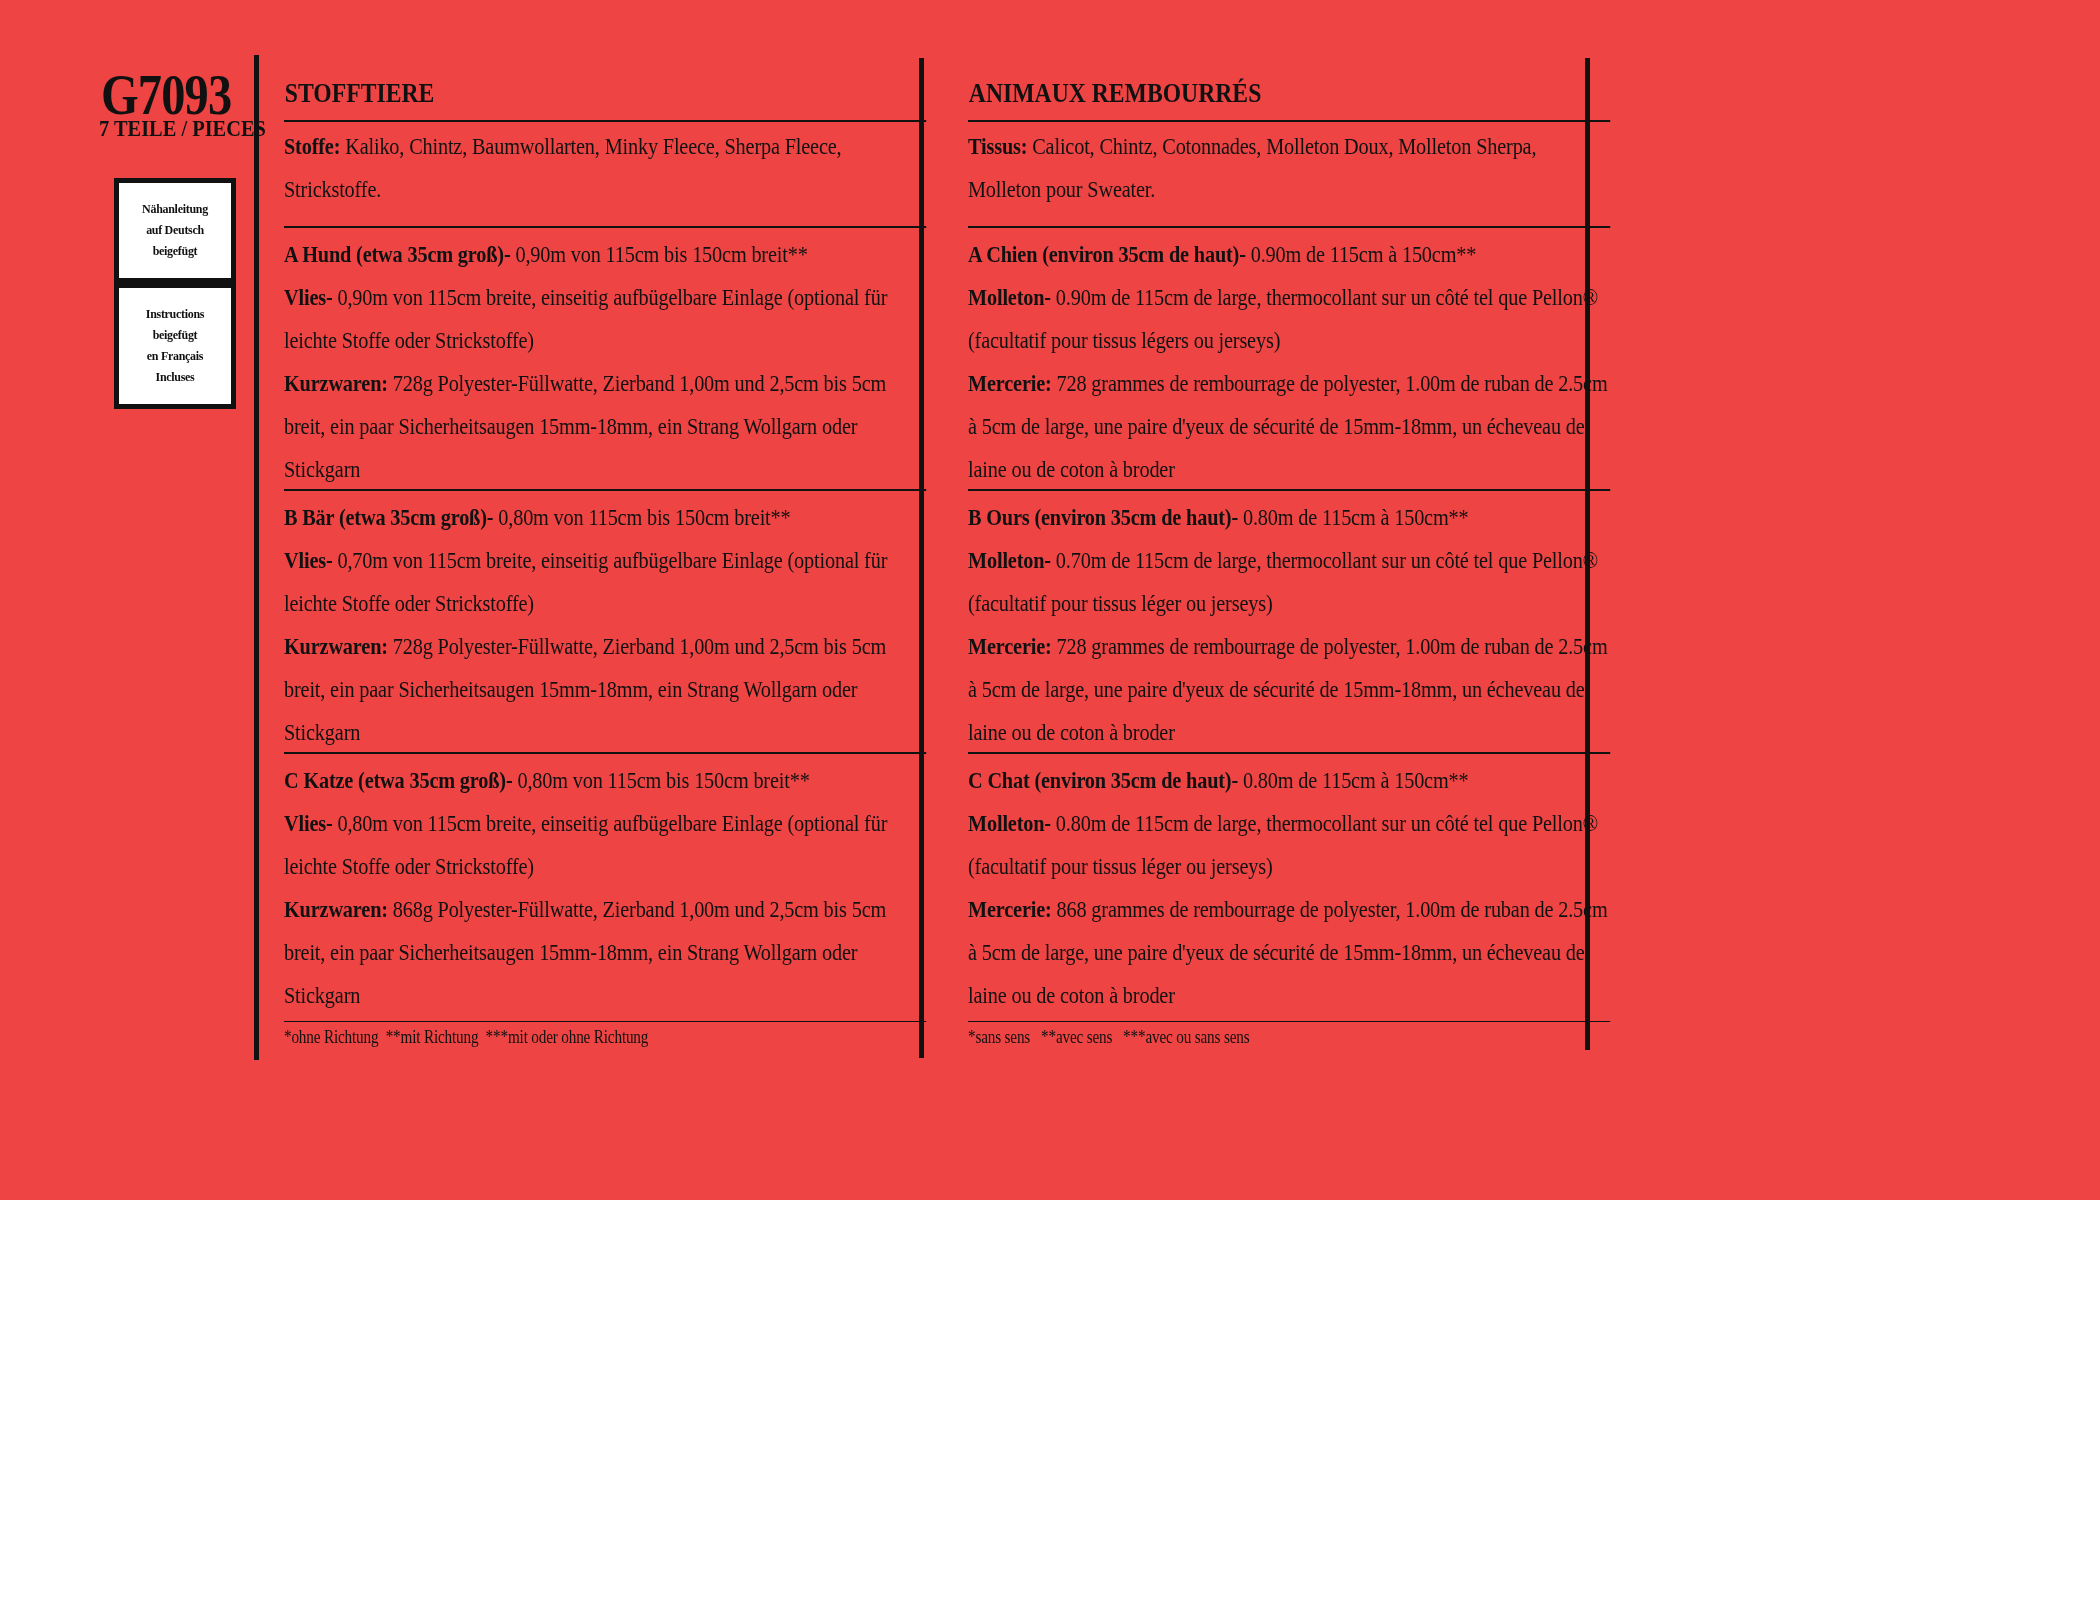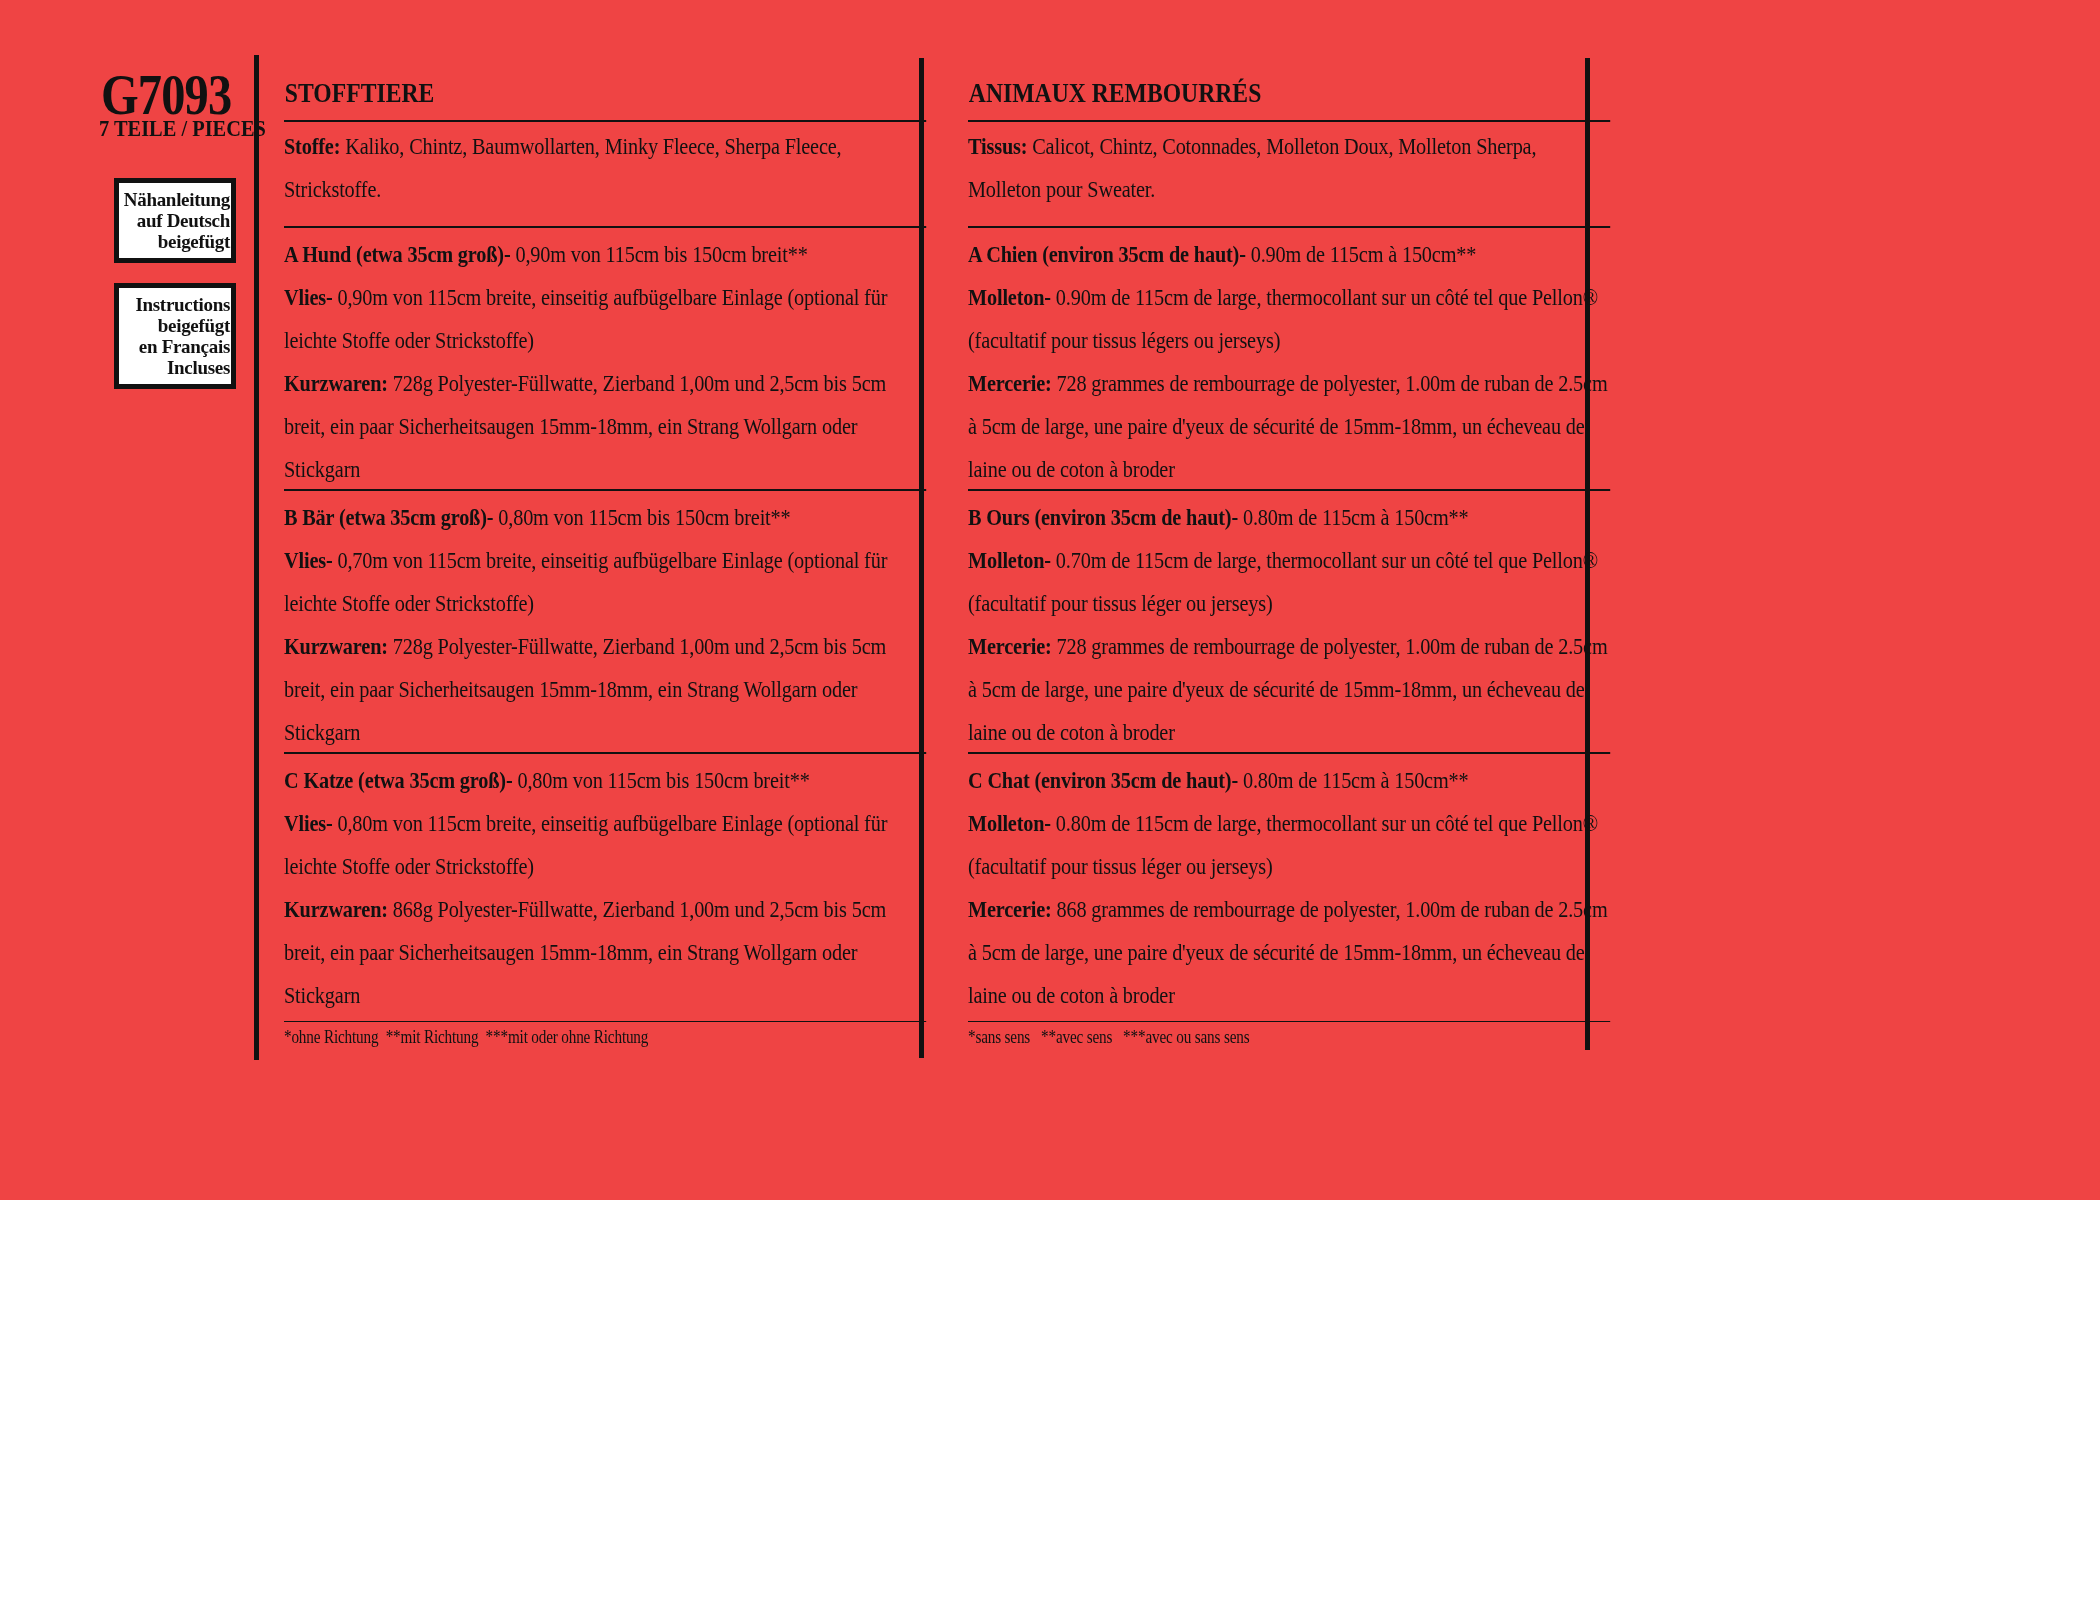--- a/index.html
+++ b/index.html
@@ -15,22 +15,22 @@
     transform:scaleX(0.85); transform-origin:0 0; white-space:nowrap;
   }
   .brand-pieces {
     position:absolute; left:99px; top:116px;
     font-size:24px; font-weight:bold; line-height:1; white-space:nowrap;
     transform:scaleX(0.85); transform-origin:0 0;
   }
   .notice-box {
     position:absolute; left:114px; width:110px;
     border:5px solid #111; background:#fff;
-    font-size:19px; font-weight:bold; line-height:21px; text-align:right;
-    white-space:pre-line; padding:6px 1px; letter-spacing:-0.3px;
+    font-size:12px; font-weight:bold; line-height:21px; text-align:center;
+    white-space:pre-line; padding:16px 1px; letter-spacing:-0.3px;
   }
   .notice-german { top:178px; }
   .notice-french { top:283px; }
   
   .vrule { position:absolute; width:5px; background:#111; }
   .vrule-left  { left:254px; top:55px; height:1005px; }
   .vrule-mid   { left:919px; top:58px; height:1000px; }
   .vrule-right { left:1585px; top:58px; height:992px; }
   
   .column { position:absolute; top:78px; }

